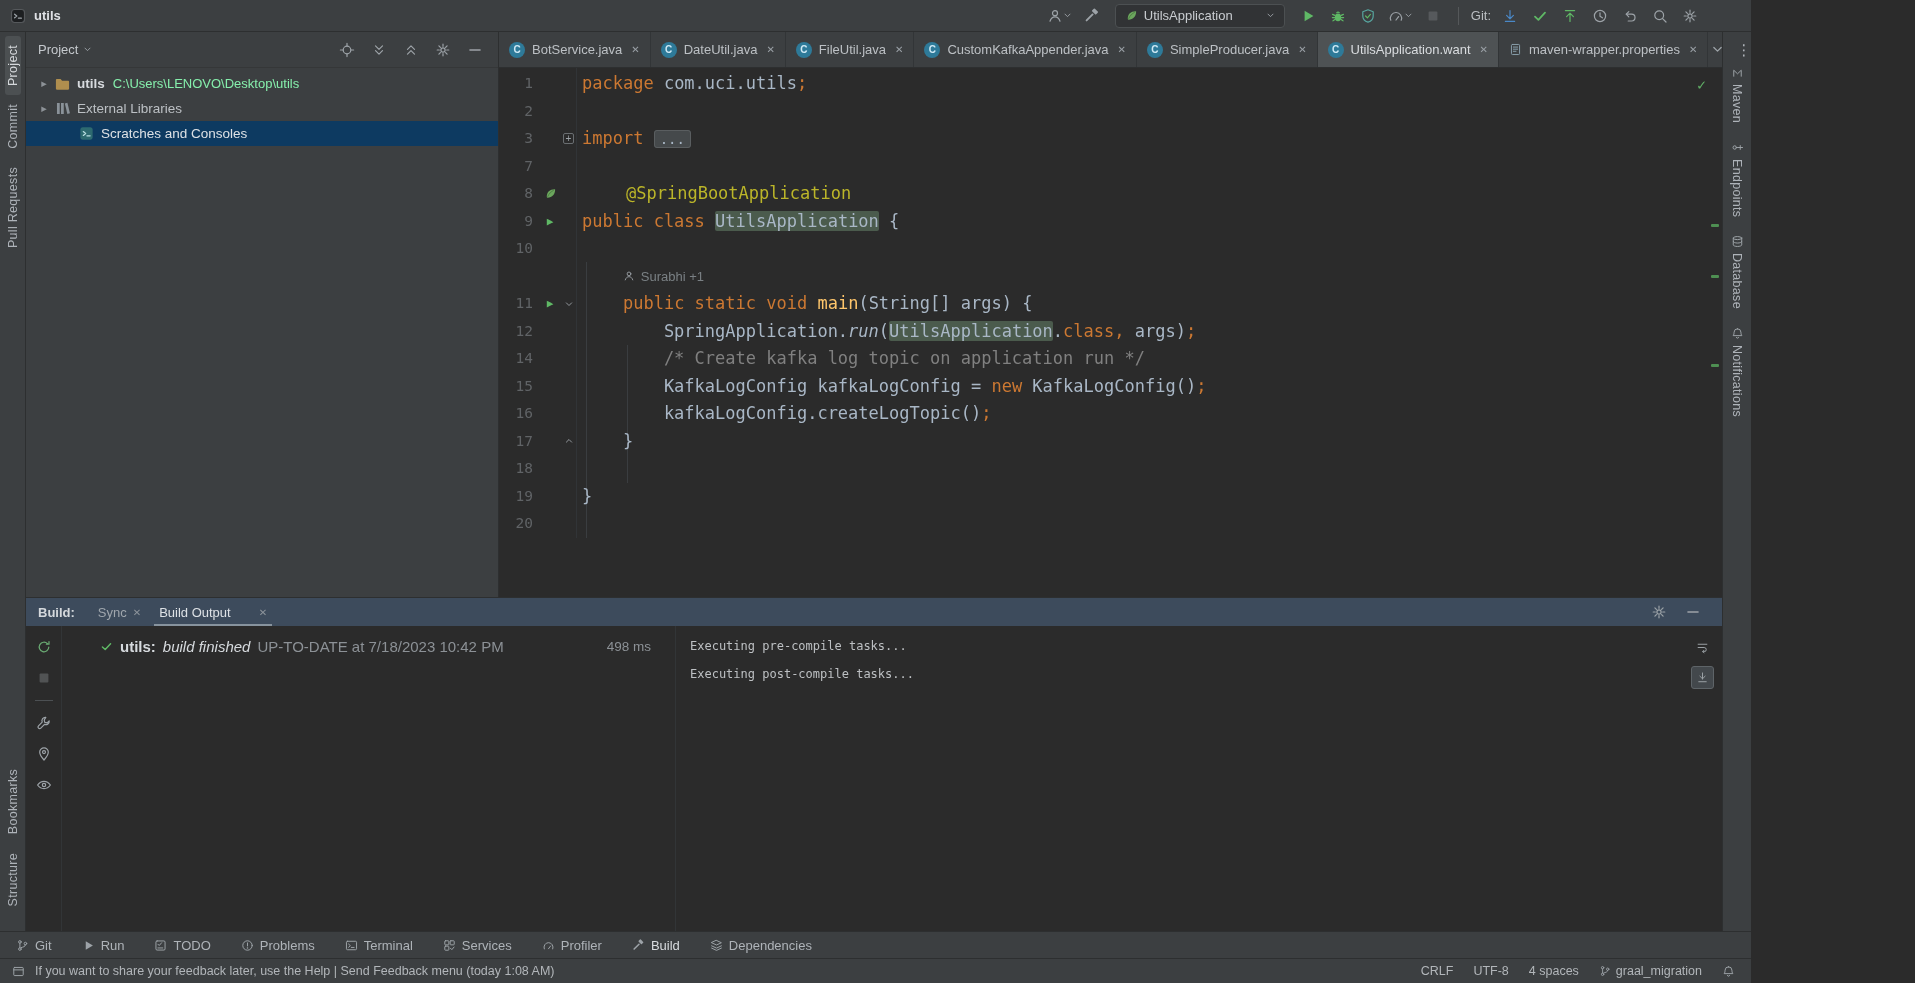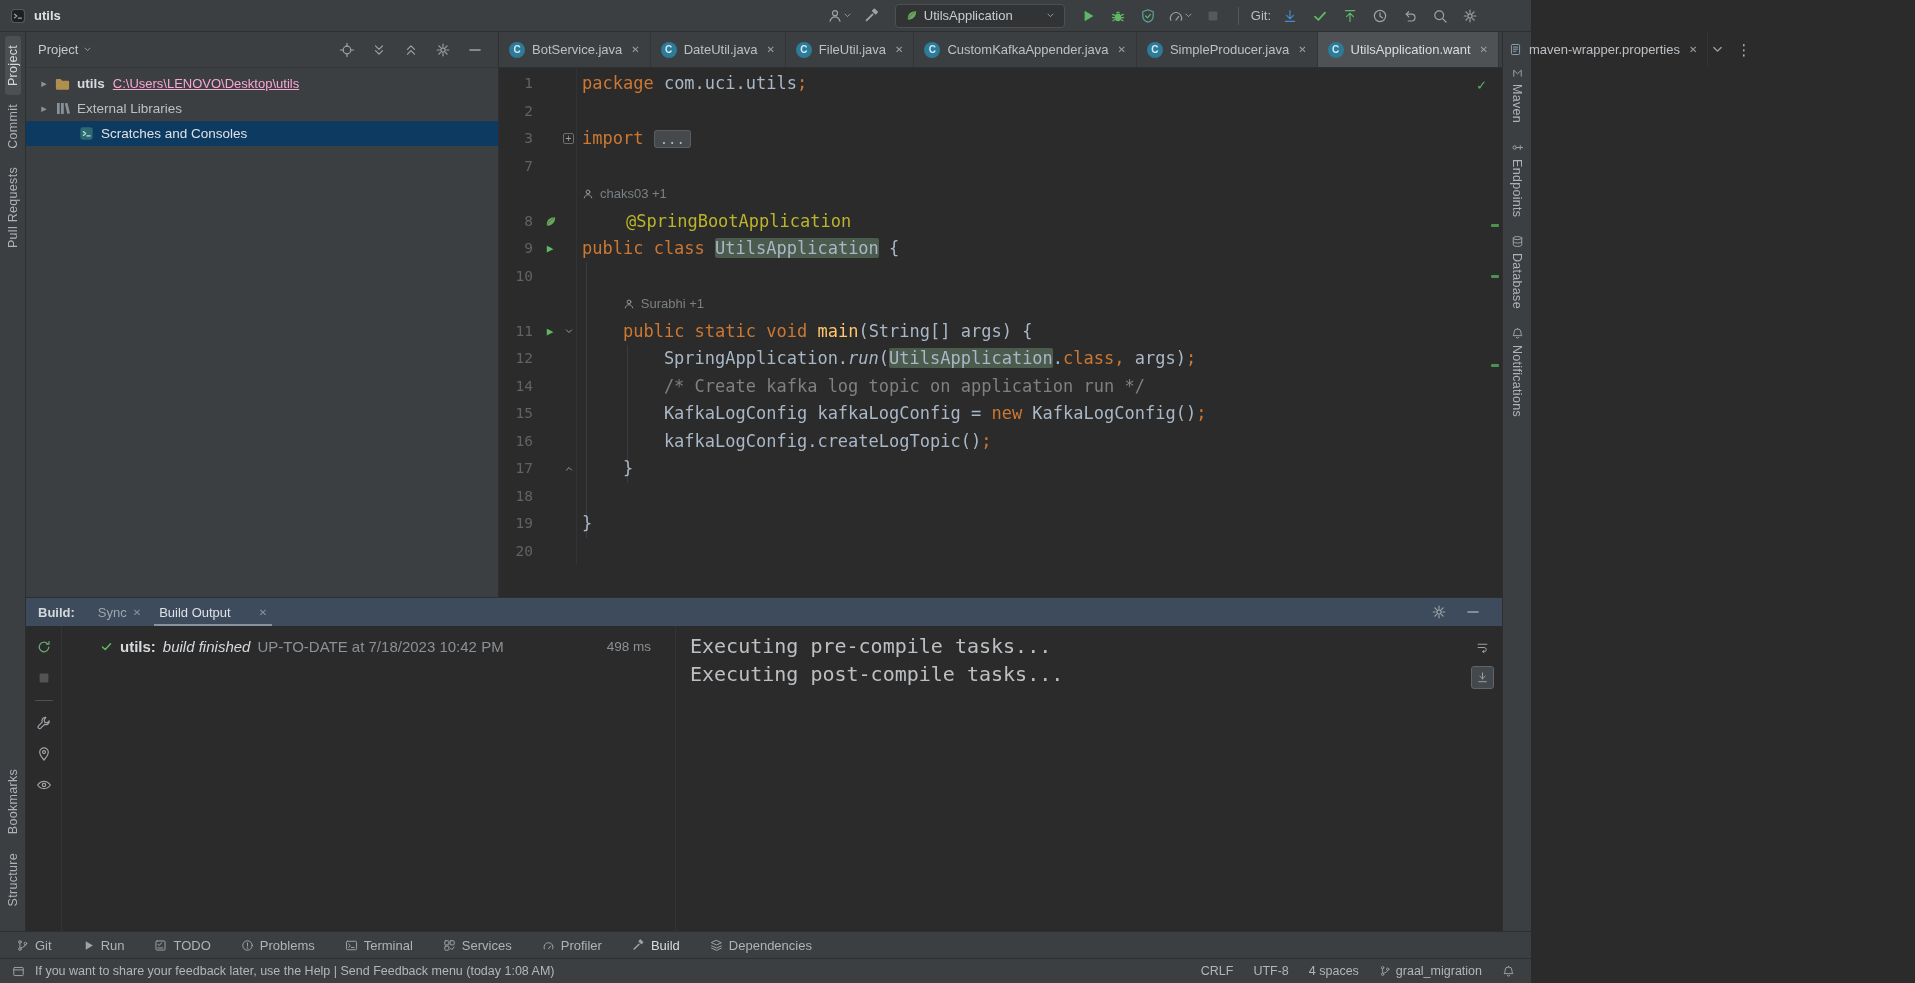--- a/index.html
+++ b/index.html
@@ -1,18 +1,18 @@
 <!DOCTYPE html>
 <html><head>
 <meta charset="utf-8">
 <style>
   *{margin:0;padding:0;box-sizing:border-box;}
   html,body{width:1915px;height:983px;overflow:hidden;background:#2b2b2b;}
   body{font-family:"Liberation Sans",sans-serif;font-size:13px;color:#bbbbbb;}
-  .app{position:relative;width:1531px;height:983px;display:flex;flex-direction:column;}
+  .app{position:relative;width:1751px;height:983px;display:flex;flex-direction:column;}
 
   
   .titlebar{height:32px;background:#3c3f41;border-bottom:1px solid #2d2f30;display:flex;align-items:center;padding:0 10px;flex:none;gap:8px;}
   .app-badge{width:20px;height:20px;display:inline-flex;}
   .proj-name{font-weight:bold;color:#dfe1e5;font-size:13px;}
   .tb-right{margin-left:auto;display:flex;align-items:center;gap:4px;margin-right:38px;}
   .tb-btn{height:24px;min-width:26px;padding:0 3px;border-radius:4px;display:inline-flex;align-items:center;justify-content:center;cursor:default;}
   .tb-btn.disabled{opacity:.5;}
   .tb-sep{width:1px;height:18px;background:#55585a;margin:0 8px;}
   .git-label{color:#bbbfc3;margin-right:2px;}
@@ -36,21 +36,21 @@
   .pp-header{height:36px;display:flex;align-items:center;padding:0 8px 0 12px;border-bottom:1px solid #353738;}
   .pp-title{color:#c5c9cd;}
   .pp-icons{margin-left:auto;display:flex;align-items:center;gap:14px;padding-right:6px;}
   .ic-btn{display:inline-flex;width:18px;height:18px;align-items:center;justify-content:center;cursor:default;}
   .pp-tree{padding-top:3px;}
   .tree-row{height:25px;display:flex;align-items:center;font-size:13.5px;color:#bcc0c4;white-space:nowrap;cursor:default;}
   .tree-row .chev{width:16px;text-align:center;color:#8d9297;font-size:11px;flex:none;margin-left:10px;}
   .tree-row .no-chev{width:16px;flex:none;margin-left:34px;}
   .tree-row .t-ic{width:17px;height:17px;margin:0 6px 0 2px;flex:none;display:inline-flex;}
   .tree-row .t-name.bold{font-weight:bold;color:#d7dade;}
-  .tree-row .t-detail{color:#f9a8d4;margin-left:8px;font-size:13px;text-decoration:underline;}
+  .tree-row .t-detail{color:#86efac;margin-left:8px;font-size:13px;}
   .tree-row.selected{background:#0d3a61;}
   .tree-row.selected .t-name{color:#dde1e5;}
 
   
   .editor-col{flex:1;display:flex;flex-direction:column;background:#2b2b2b;min-width:0;position:relative;}
   .tabbar{height:36px;background:#3c3f41;border-bottom:1px solid #2d2f30;display:flex;align-items:stretch;flex:none;}
   .tabs-holder{display:flex;align-items:stretch;}
   .etab{display:flex;align-items:center;gap:7px;padding:0 10px;border-right:1px solid #323537;color:#bcc0c4;font-size:13px;cursor:default;white-space:nowrap;}
   .etab.active{background:#4e5254;color:#d9dcdf;}
   .etab-close{color:#9aa0a6;font-size:10px;margin-left:2px;}
@@ -92,21 +92,21 @@
   .bh-right{margin-left:auto;display:flex;align-items:center;gap:16px;padding-right:8px;}
   .build-body{flex:1;display:flex;background:#2b2b2b;position:relative;min-height:0;}
   .build-toolbar{width:36px;border-right:1px solid #323537;display:flex;flex-direction:column;align-items:center;padding-top:12px;gap:13px;flex:none;}
   .bt-div{width:18px;height:1px;background:#4c5053;}
   .build-tree{width:614px;flex:none;border-right:1px solid #323537;padding-top:6px;}
   .bt-row{height:28px;display:flex;align-items:center;padding-left:38px;padding-right:24px;font-size:15px;gap:7px;}
   .bt-mod{color:#d6dade;font-weight:bold;}
   .bt-status{color:#d6dade;font-style:italic;}
   .bt-detail{color:#8c9196;}
   .bt-dur{margin-left:auto;color:#8c9196;font-size:13.5px;}
-  .build-console{flex:1;padding:6px 0 0 14px;font-family:"DejaVu Sans Mono",monospace;font-size:20px;color:#bdc0c3;}
+  .build-console{flex:1;padding:6px 0 0 14px;font-family:"DejaVu Sans Mono",monospace;font-size:12px;color:#bdc0c3;}
   .console-line{height:28px;line-height:28px;white-space:pre;}
   .console-tools{position:absolute;right:8px;top:10px;display:flex;flex-direction:column;gap:7px;}
   .ct-btn{width:23px;height:23px;display:flex;align-items:center;justify-content:center;border-radius:3px;}
   .ct-btn.on{background:#43484c;border:1px solid #5e6468;}
 
   
   .toolbar-bottom{height:27px;background:#3c3f41;border-top:1px solid #2d2f30;display:flex;align-items:center;padding:0 16px;gap:30px;flex:none;}
   .tw-item{display:flex;align-items:center;gap:6px;color:#aeb3b8;font-size:13px;cursor:default;}
   .tw-item.active{color:#d8dbde;}
   .statusbar{height:25px;background:#3c3f41;border-top:1px solid #2d2f30;display:flex;align-items:center;padding:0 12px;flex:none;font-size:12.5px;color:#b2b6ba;gap:10px;}
@@ -449,29 +449,20 @@
                   <div class="g-fold">
                     <span class="fold-box">+</span>
                   </div>
                   <div class="code-text"><span class="c-kw">import</span><span class="c-pl"> </span><span class="c-folded">...</span></div>
                 </div>
                 <div class="code-row">
                   <div class="g-num">7</div>
                   <div class="g-icon"></div>
                   <div class="g-fold"></div>
                   <div class="code-text"></div>
-                </div>
-                <div class="code-row">
-                  <div class="g-num"></div>
-                  <div class="g-icon"></div>
-                  <div class="g-fold"></div>
-                  <div class="code-text author-row" style="padding-left: 6px;"><span class="ic ic-xs"><svg viewBox="0 0 16 16" fill="none" stroke="currentColor" stroke-width="1.2" stroke-linecap="round" stroke-linejoin="round">
-                        <circle cx="8" cy="5.2" r="2.5"></circle>
-                        <path d="M3 13.2c.9-2.9 2.8-4.3 5-4.3s4.1 1.4 5 4.3"></path>
-                      </svg></span><span>chaks03 +1</span></div>
                 </div>
                 <div class="code-row">
                   <div class="g-num">8</div>
                   <div class="g-icon">
                     <span class="ic ic-sm">
                       <svg viewBox="0 0 16 16" fill="none" stroke="currentColor" stroke-width="1.2" stroke-linecap="round" stroke-linejoin="round">
                         <path d="M13.2 2.8C7 2.8 3.4 6.2 3.4 12.2c0 0 0 .9.9.9 6 0 9.4-3.9 9.4-9.9 0-.2-.2-.4-.5-.4z" fill="#6ba65d" stroke="none"></path>
                         <path d="M4.6 11.6c1.6-3.6 4-5.8 7-7.4" stroke="#49773f" stroke-width="1"></path>
                       </svg>
                     </span>

